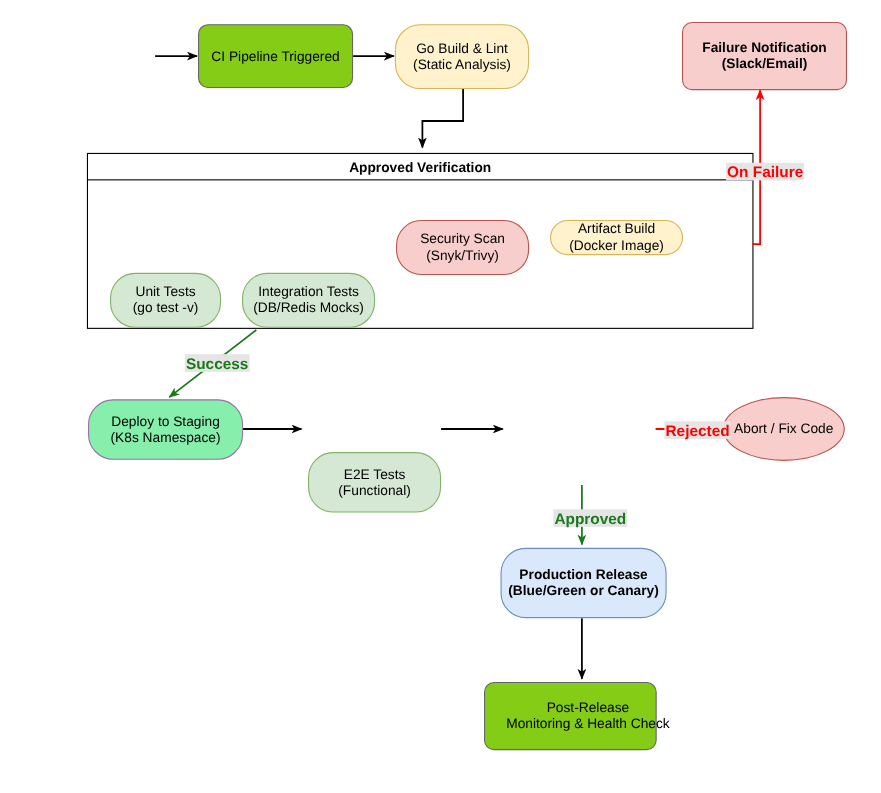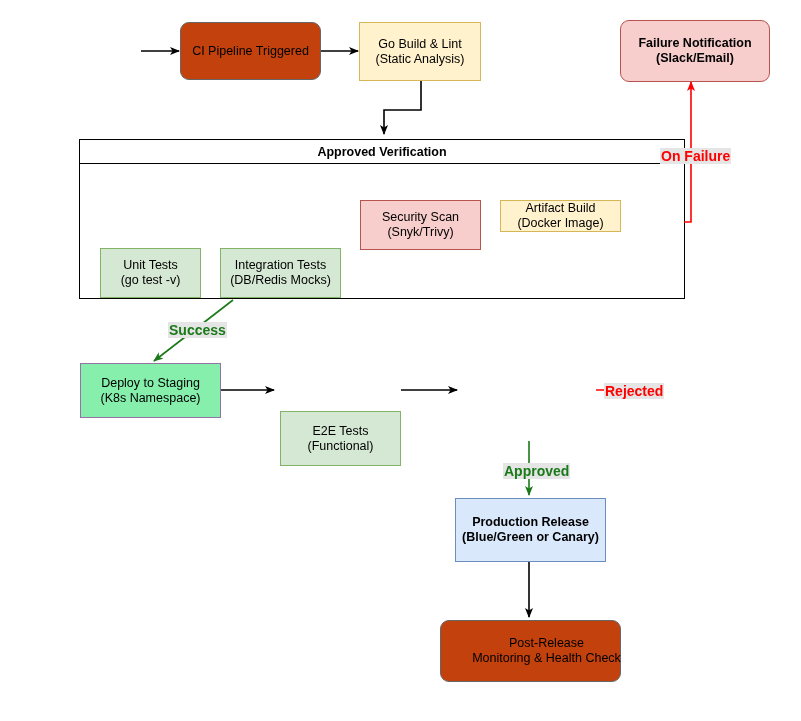--- a/index.html
+++ b/index.html
@@ -23,32 +23,33 @@
     box-sizing: border-box;
     display: flex;
     flex-direction: column;
     align-items: center;
     justify-content: center;
     text-align: center;
     font-size: 12.5px;
     line-height: 15px;
     color: #000000;
     z-index: 3;
+    border-radius: 23px;
   }
   .node .ln { display: block; white-space: nowrap; }
   .rounded { border-radius: 9px; }
   .bold { font-weight: bold; }
 
   
   .sh-blue   { background: #dae8fc; border: 1px solid #6c8ebf; }
   .sh-green  { background: #d5e8d4; border: 1px solid #82b366; margin-top: 48px; }
   .sh-red    { background: #f8cecc; border: 1px solid #b85450; }
   .sh-yellow { background: #fff2cc; border: 1px solid #d6b656; }
   .sh-purple { background: #86efac; border: 1px solid #9673a6; }
-  .sh-grey   { background: #c2410c; border: 1px solid #666666; }
+  .sh-grey   { background: #84cc16; border: 1px solid #666666; }
 
   
   .ellipse { border-radius: 50%; }
 
   
   .container-box {
     position: absolute;
     box-sizing: border-box;
     border: 1.6px solid #000000;
     background: #ffffff;
@@ -196,24 +197,27 @@
     <span class="ln">Deploy to Staging</span>
     <span class="ln">(K8s Namespace)</span>
   </div>
 
   <div class="node sh-green" style="left:280px; top:363px; width:121px; height:55px;">
     <span class="ln">E2E Tests</span>
     <span class="ln">(Functional)</span>
   </div>
 
 
+  <div class="node ellipse sh-red" style="left:657px; top:361px; width:111px; height:58px;">
+    <span class="ln">Abort / Fix Code</span>
+  </div>
 
   <div class="node sh-blue bold" style="left:455px; top:498px; width:151px; height:64px;">
     <span class="ln">Production Release</span>
     <span class="ln">(Blue/Green or Canary)</span>
   </div>
 
-  <div class="node rounded sh-grey" style="left:440px; top:620px; width:181px; height:62px;padding-left:32px;">
+  <div class="node rounded sh-grey" style="left:440px; top:620px; width:157px; height:62px;padding-left:32px;">
     <span class="ln">Post-Release</span>
     <span class="ln">Monitoring &amp; Health Check</span>
   </div>
 
 </div>
 
 </body></html>

